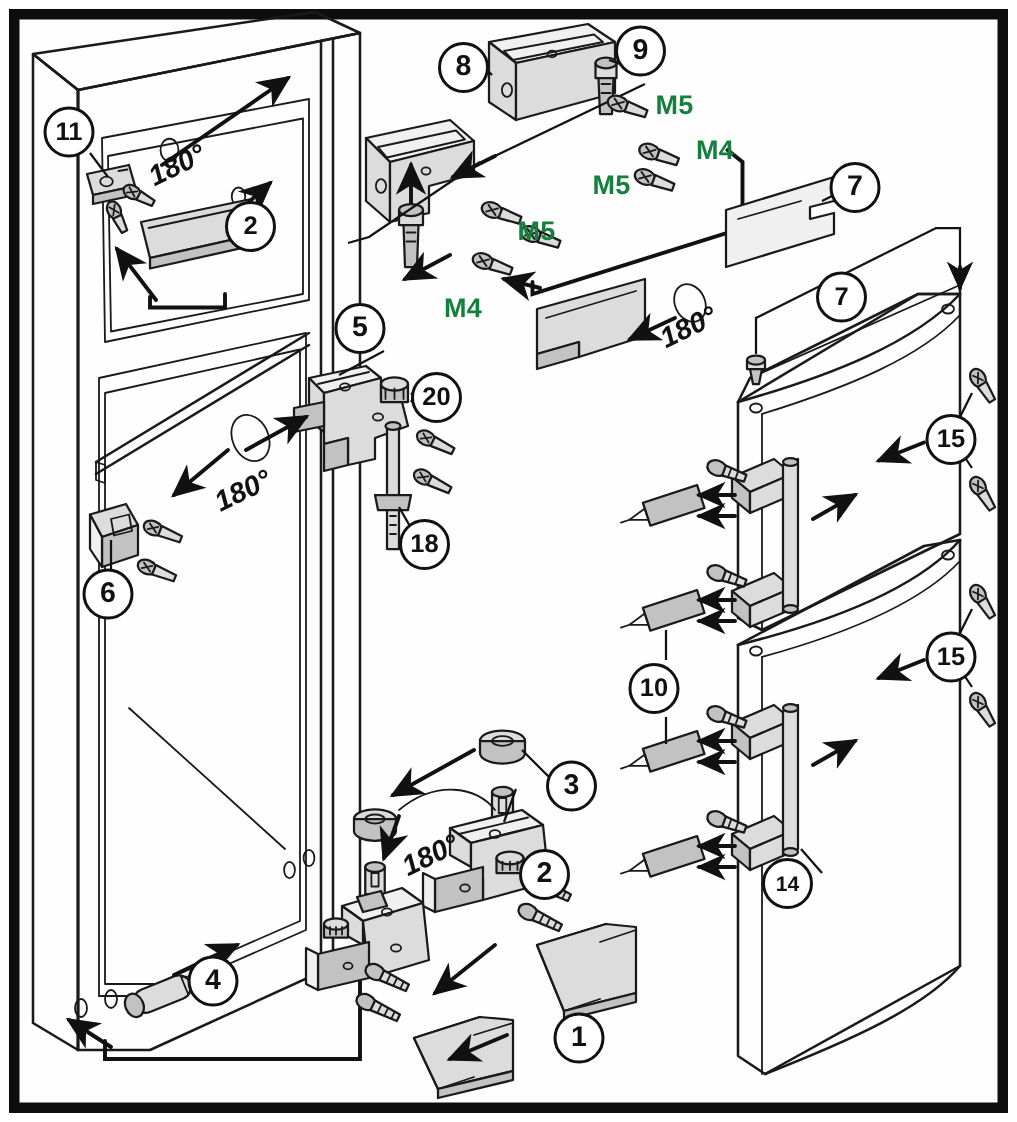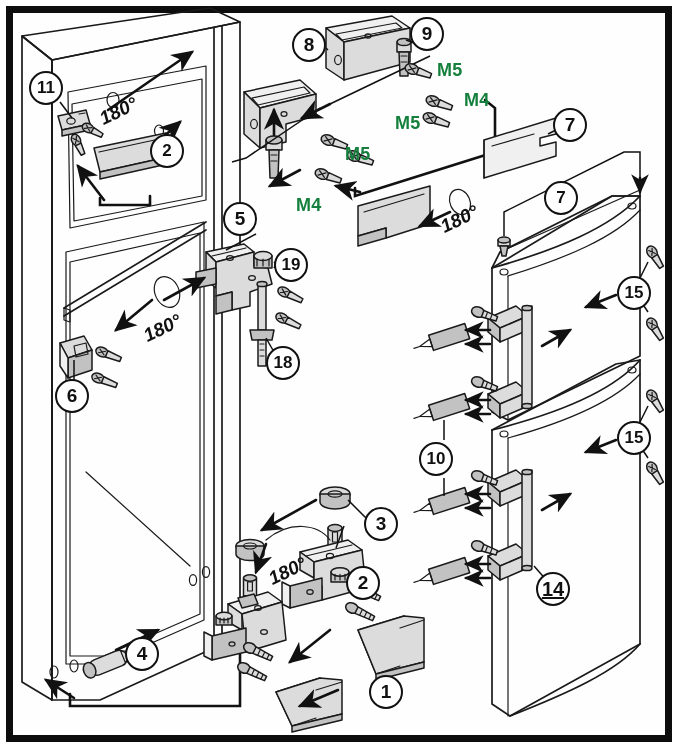--- a/index.html
+++ b/index.html
@@ -551,25 +551,25 @@
       <div class="cnum" style="left: 125px; top: 637px;">4</div>
       <div class="cnum" style="left: 223px; top: 202px;">5</div>
       <div class="cnum" style="left: 55px; top: 379px;">6</div>
       <div class="cnum" style="left: 553px; top: 108px;">7</div>
       <div class="cnum" style="left: 292px; top: 28px;">8</div>
       <div class="cnum" style="left: 410px; top: 17px;">9</div>
       <div class="cnum" style="left: 29px; top: 71px; font-size: 17px;">11</div>
       <div class="cnum" style="left: 150px; top: 134px; font-size: 17px;">2</div>
       <div class="cnum" style="left: 544px; top: 181px; font-size: 17px;">7</div>
       <div class="cnum" style="left: 419px; top: 442px; font-size: 17px;">10</div>
-      <div class="cnum" style="left: 536px; top: 572px; font-size: 20px; text-decoration: underline;">14</div>
+      <div class="cnum" style="left: 508px; top: 572px; font-size: 14px;">14</div>
       <div class="cnum" style="left: 617px; top: 276px; font-size: 17px;">15</div>
       <div class="cnum" style="left: 617px; top: 421px; font-size: 17px;">15</div>
       <div class="cnum" style="left: 266px; top: 346px; font-size: 17px; text-align: right;">18</div>
-      <div class="cnum" style="left: 274px; top: 248px; font-size: 17px;">19</div>
+      <div class="cnum" style="left: 274px; top: 248px; font-size: 17px;">20</div>
     </div>
   <div id="text-layer">
       <div class="lbl mlabel" style="left: 437px; top: 60px;">M5</div>
       <div class="lbl mlabel" style="left: 464px; top: 90px;">M4</div>
       <div class="lbl mlabel" style="left: 395px; top: 113px;">M5</div>
       <div class="lbl mlabel" style="left: 345px; top: 144px;">M5</div>
       <div class="lbl mlabel" style="left: 296px; top: 195px;">M4</div>
       <div class="lbl deg" style="left: 96px; top: 110px; transform: rotate(-26deg); transform-origin: left top;">180°</div>
       <div class="lbl deg" style="left: 140px; top: 327px; transform: rotate(-26deg); transform-origin: left top;">180°</div>
       <div class="lbl deg" style="left: 437px; top: 218px; transform: rotate(-26deg); transform-origin: left top;">180°</div>

